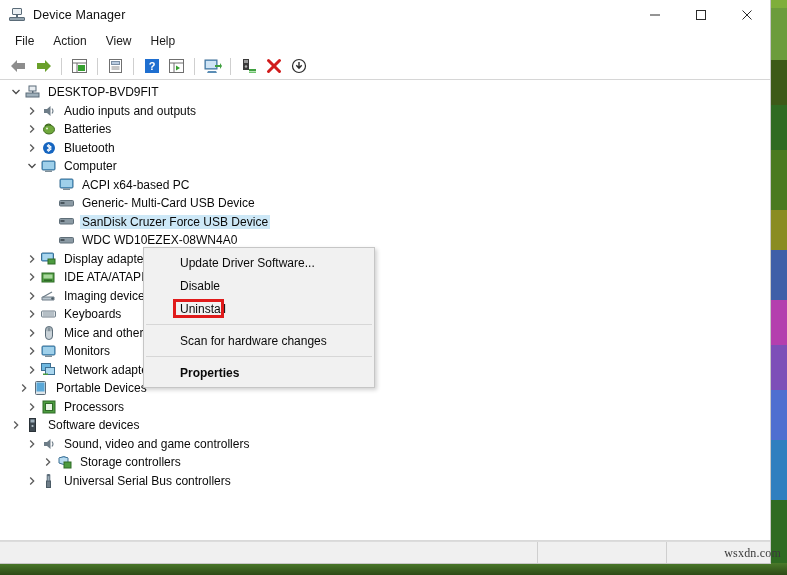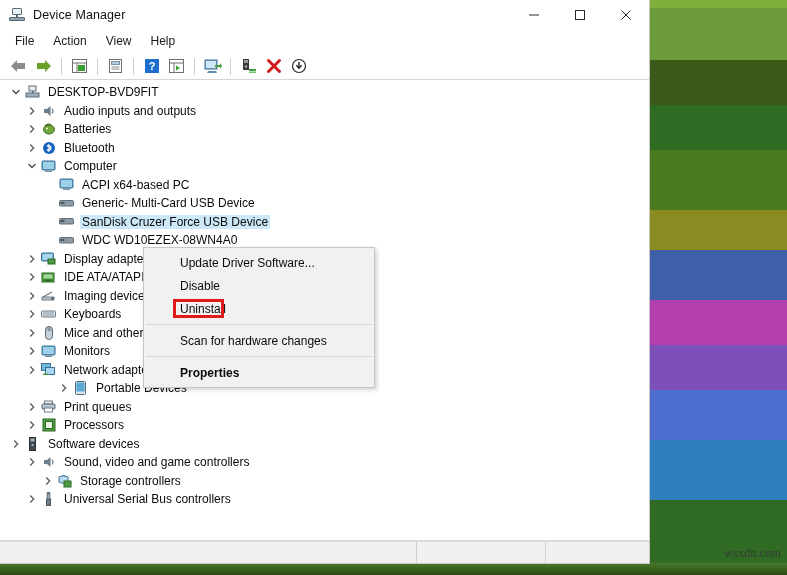--- a/index.html
+++ b/index.html
@@ -40,21 +40,21 @@
   #desktop-bottom-band {
     position: absolute;
     left: 0; bottom: 0; right: 0; height: 12px;
     background: linear-gradient(180deg,#4a7a2a 0%, #2d4a16 100%);
   }
 
   
   #window {
     position: absolute;
     left: 0; top: 0;
-    width: 650px;
+    width: 771px;
     height: 564px;
     background: #14532d;
     border: 1px solid #c8c8c8;
     border-left: none;
     border-top: none;
     display: flex;
     flex-direction: column;
   }
 
   
@@ -609,50 +609,35 @@
       <span class="ico">
         <svg width="15" height="13" viewBox="0 0 15 13">
           <rect x="0.5" y="0.5" width="9" height="7" fill="#6fb8e0" stroke="#3d6f92"></rect>
           <rect x="4.5" y="4.5" width="9" height="7" fill="#a9d6ee" stroke="#3d6f92"></rect>
           <rect x="2" y="10.5" width="5" height="1.5" fill="#4c9b3f"></rect>
         </svg>
       </span>
       <span class="lbl">Network adapters</span>
     </div>
 
-    <div class="row" style="padding-left:16px;margin-left:40px;">
+    <div class="row" style="padding-left:16px;">
       <span class="twisty">
         <svg width="10" height="10" viewBox="0 0 10 10">
             <path d="M3.2 1.5 L6.7 5 L3.2 8.5" fill="none" stroke="#5b5b5b" stroke-width="1.3"></path>
           </svg>
       </span>
       <span class="ico">
         <svg width="13" height="14" viewBox="0 0 13 14">
           <rect x="1.5" y="0.5" width="10" height="13" rx="1" fill="#dfe6ea" stroke="#5a6b78"></rect>
           <rect x="2.5" y="1.5" width="8" height="9" fill="#5aa8d8"></rect>
         </svg>
       </span>
       <span class="lbl">Portable Devices</span>
     </div>
 
-    <div class="row" style="padding-left:24px;">
-      <span class="twisty">
-        <svg width="10" height="10" viewBox="0 0 10 10">
-            <path d="M3.2 1.5 L6.7 5 L3.2 8.5" fill="none" stroke="#5b5b5b" stroke-width="1.3"></path>
-          </svg>
-      </span>
-      <span class="ico">
-        <svg width="15" height="13" viewBox="0 0 15 13">
-          <rect x="3.5" y="1" width="8" height="3" fill="#eef2f4" stroke="#6e7d88"></rect>
-          <rect x="1" y="4" width="13" height="5" rx="1" fill="#b9c6ce" stroke="#5a6b78"></rect>
-          <rect x="3.5" y="8" width="8" height="4" fill="#ffffff" stroke="#6e7d88"></rect>
-        </svg>
-      </span>
-      <span class="lbl">Print queues</span>
-    </div>
 
     <div class="row" style="padding-left:24px;">
       <span class="twisty">
         <svg width="10" height="10" viewBox="0 0 10 10">
             <path d="M3.2 1.5 L6.7 5 L3.2 8.5" fill="none" stroke="#5b5b5b" stroke-width="1.3"></path>
           </svg>
       </span>
       <span class="ico">
         <svg width="14" height="14" viewBox="0 0 14 14">
           <rect x="1" y="1" width="12" height="12" fill="#4c9b3f" stroke="#2e6a27"></rect>

